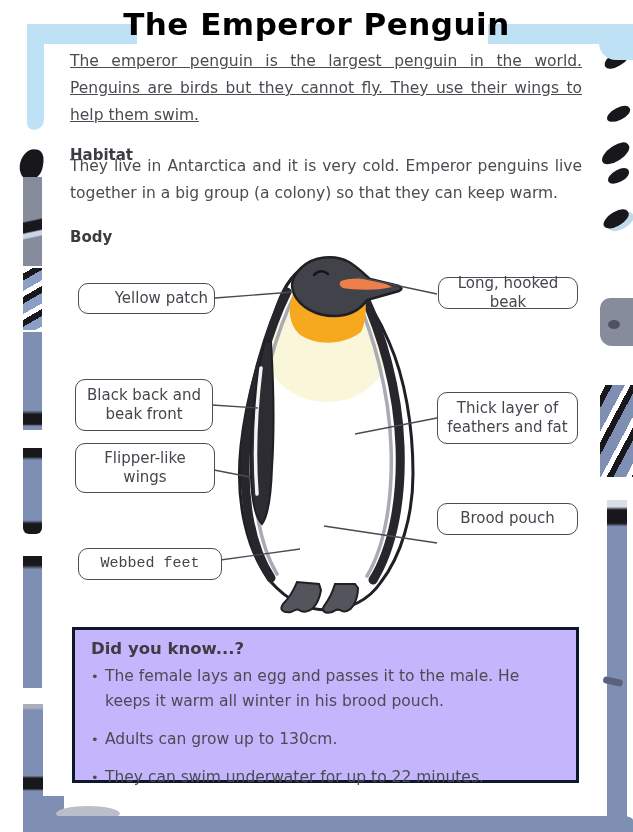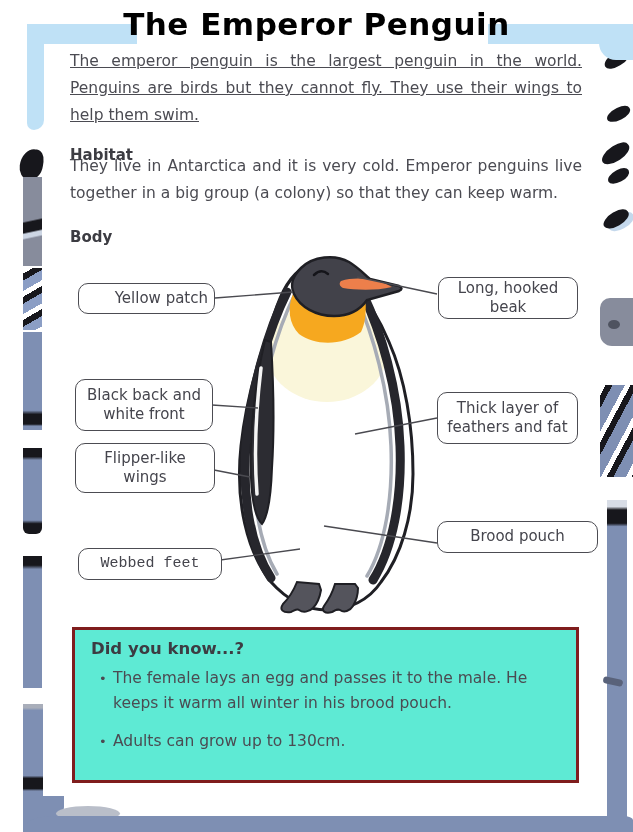--- a/index.html
+++ b/index.html
@@ -29,33 +29,33 @@
   .h-body{top:228px;text-align:center;}
   
   .penguin-svg{position:absolute;left:215px;top:250px;width:260px;height:370px;z-index:3;}
   .lines-svg{position:absolute;left:0;top:0;width:633px;height:832px;z-index:4;pointer-events:none;}
   .label-box{
     position:absolute;display:flex;align-items:center;justify-content:center;text-align:center;
     box-sizing:border-box;padding:2px 6px;background:#fff;border:1.6px solid #4c4c52;
     border-radius:10px;font-size:15px;line-height:1.3;color:#45454d;z-index:5;
   }
   .lb-yellow-patch{left:78px;top:283px;width:137px;height:31px;justify-content:flex-end;}
-  .lb-long-hooked-beak{left:438px;top:277px;width:140px;height:42px;}
+  .lb-long-hooked-beak{left:438px;top:277px;width:140px;height:32px;}
   .lb-black-back{left:75px;top:379px;width:138px;height:52px;}
   .lb-thick-layer{left:437px;top:392px;width:141px;height:52px;}
   .lb-flipper-wings{left:75px;top:443px;width:140px;height:50px;}
   .lb-webbed-feet{left:78px;top:548px;width:144px;height:32px;font-family:Liberation Mono, monospace;}
-  .lb-brood-pouch{left:437px;top:521px;width:161px;height:32px;justify-content:center;}
+  .lb-brood-pouch{left:437px;top:503px;width:141px;height:32px;justify-content:center;}
   
   .dyk{
     position:absolute;left:72px;top:627px;width:507px;height:156px;box-sizing:border-box;
-    border:3px solid #7f1d1d;background:#5eead4;padding:9px 16px 8px 16px;z-index:5;
+    border:3px solid #0f172a;background:#c4b5fd;padding:9px 16px 8px 16px;z-index:5;
   }
   .dyk-heading{margin:0 0 6px 0;font-size:16.5px;font-weight:bold;color:#3c3c42;}
-  .dyk ul{margin:8px;padding:0;list-style:none;}
+  .dyk ul{margin:0;padding:0;list-style:none;}
   .dyk li{font-size:15.5px;line-height:25px;color:#4b4b52;margin-bottom:13px;padding-left:14px;position:relative;}
   .dyk li::before{content:"•";position:absolute;left:0;top:0;font-size:13px;color:#4b4b52;}
   
   .art{position:absolute;z-index:0;}
   .bl-blob{left:20px;top:149px;width:23px;height:31px;background:#17171c;border-radius:62% 38% 55% 45%;transform:rotate(8deg);}
   .bl-gray{left:23px;top:177px;width:19px;height:89px;
     background:linear-gradient(168deg,#878c9c 48%,#17171c 50% 60%,#cdd6e4 62% 66%,#878c9c 68%);}
   .bl-stripes{left:23px;top:268px;width:19px;height:62px;
     background:repeating-linear-gradient(150deg,#ffffff 0 5px,#17171c 5px 11px,#8b9ec5 11px 20px);}
   .bl-slate1{left:23px;top:332px;width:19px;height:98px;
@@ -171,36 +171,37 @@
     </g>
   </svg>
 
   <div class="label-box lb-yellow-patch">
     <span>Yellow patch</span>
   </div>
   <div class="label-box lb-long-hooked-beak">
     <span>Long, hooked beak</span>
   </div>
   <div class="label-box lb-black-back">
-    <span>Black back and white front</span>
+    <span>Black back and beak front</span>
   </div>
   <div class="label-box lb-flipper-wings">
     <span>Flipper-like wings</span>
   </div>
   <div class="label-box lb-thick-layer">
     <span>Thick layer of feathers and fat</span>
   </div>
   <div class="label-box lb-webbed-feet">
     <span>Webbed feet</span>
   </div>
   <div class="label-box lb-brood-pouch">
     <span>Brood pouch</span>
   </div>
 
   <div class="dyk">
     <h3 class="dyk-heading">Did you know...?</h3>
     <ul>
       <li>The female lays an egg and passes it to the male. He keeps it warm all winter in his brood pouch.</li>
       <li>Adults can grow up to 130cm.</li>
+      <li>They can swim underwater for up to 22 minutes.</li>
     </ul>
   </div>
 
 </div>
 
 </body></html>

